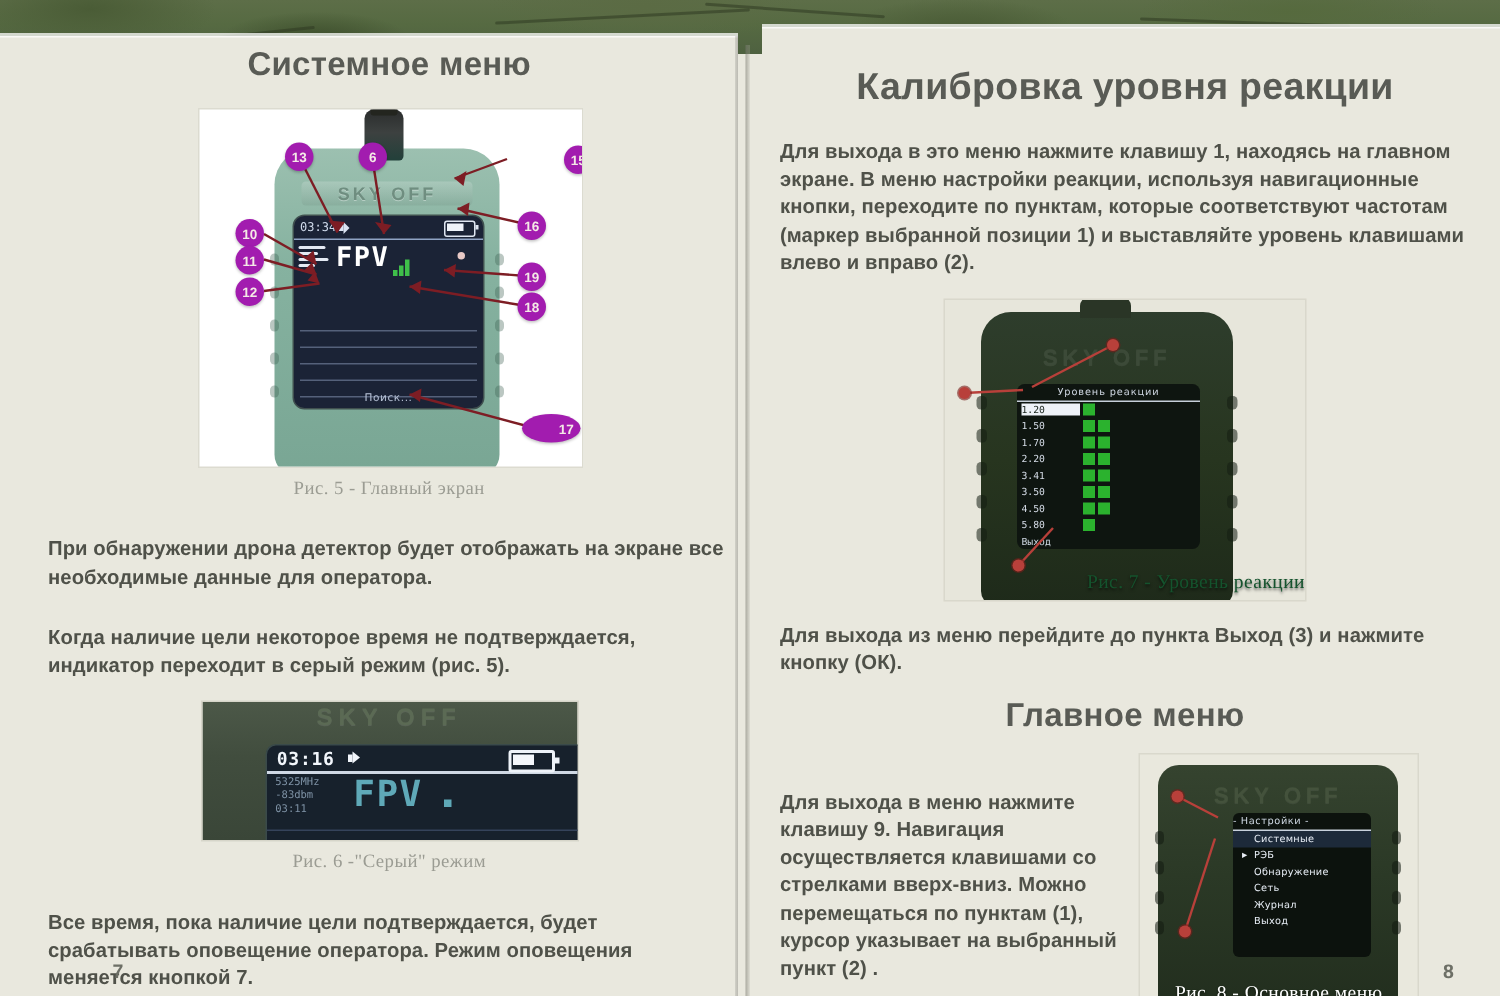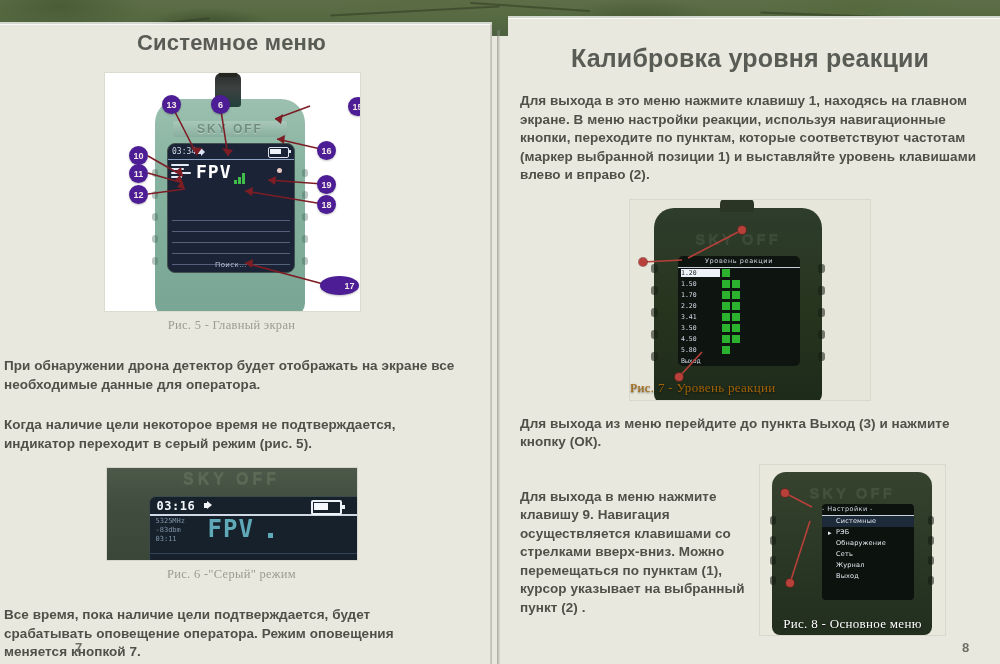--- a/index.html
+++ b/index.html
@@ -45,21 +45,21 @@
     position:absolute;left:497px;top:30px;width:3px;height:634px;
     background:linear-gradient(90deg,rgba(120,120,110,.55),rgba(190,190,180,.25));
   }
   .sheet.left .topedge, .sheet.right .topedge{
     position:absolute;left:0;right:0;top:-2px;height:3px;
     background:rgba(255,255,255,.75);
   }
 
   
   .col{position:absolute;}
-  .col.left{left:4px;top:30px;width:455px;}
+  .col.left{left:32px;top:30px;width:455px;}
   .col.right{left:520px;top:26px;width:460px;}
 
   h1.sect{
     margin:0;
     font-size:22px;font-weight:bold;color:#595b55;
     text-align:center;letter-spacing:.2px;
     font-family:"Liberation Sans", sans-serif;
   }
   h1.sect.big{font-size:25px;}
 
@@ -156,21 +156,21 @@
   .scr5-rows{position:absolute;left:0;right:0;top:76px;bottom:0;}
   .scr5-rows i{position:absolute;left:4px;right:4px;height:1px;background:#55617a;}
   .scr5-search{
     position:absolute;left:0;right:0;bottom:3px;text-align:center;
     font-family:"DejaVu Sans",sans-serif;font-size:7px;color:#b9c4d8;letter-spacing:.4px;
   }
 
   
   .cal{
     position:absolute;width:19px;height:19px;border-radius:50%;
-    background:#4c1d95;color:#f4e9e6;font-size:9px;font-weight:bold;
+    background:#a21caf;color:#f4e9e6;font-size:9px;font-weight:bold;
     display:flex;align-items:center;justify-content:center;
     font-family:"Liberation Sans",sans-serif;z-index:5;
     box-shadow:0 1px 2px rgba(0,0,0,.25);
   }
   .leader{position:absolute;z-index:4;pointer-events:none;}
 
   
   .fig6{
     position:relative;width:250px;height:92px;margin:14px auto 0 auto;
     background:linear-gradient(180deg,#4c5848 0%,#414d3e 40%,#3a4638 100%);
@@ -250,22 +250,22 @@
   .s7cells i{width:8px;height:8px;background:#2bb22e;display:block;}
   .s7exit{
     position:relative;height:11px;padding-left:3px;
     font-family:"DejaVu Sans Mono",monospace;font-size:6.5px;color:#cdd6e1;line-height:11px;
   }
   .cal-dot{
     position:absolute;width:8px;height:8px;border-radius:50%;background:#b8403a;z-index:6;
     box-shadow:0 0 0 1px rgba(120,30,26,.6);
   }
   .fig7cap{
-    position:absolute;left:0;right:0;bottom:4px;text-align:left;
-    font-family:"Liberation Serif",serif;font-size:13px;color:#a16207;
+    position:absolute;left:0;right:0;bottom:4px;text-align:right;
+    font-family:"Liberation Serif",serif;font-size:13px;color:#14532d;
     letter-spacing:.3px;z-index:7;text-shadow:0 1px 2px rgba(0,0,0,.6);
   }
 
   
   .fig8{
     position:relative;width:185px;height:170px;margin:0;
     background:#e9e8dd;border:1px solid #d9d8cc;overflow:hidden;
   }
   .dev8{
     position:absolute;left:12px;top:7px;width:160px;height:163px;
@@ -544,20 +544,21 @@
         <div class="cal-dot" style="left:108px;top:26px;"></div>
         <div class="cal-dot" style="left:9px;top:58px;"></div>
         <div class="cal-dot" style="left:45px;top:173px;"></div>
 
         <div class="fig7cap">Рис. 7 - Уровень реакции</div>
       </div>
     </div>
 
     <p class="body" style="margin-top:14px;">Для выхода из меню перейдите до пункта Выход (3) и нажмите кнопку (ОК).</p>
 
+    <h1 class="sect" style="margin-top:12px;">Главное меню</h1>
 
     <div class="rightblock">
       <div class="txt">
         <p class="body">Для выхода в меню нажмите клавишу 9. Навигация осуществляется клавишами со стрелками вверх-вниз. Можно перемещаться по пунктам (1), курсор указывает на выбранный пункт (2) .</p>
       </div>
 
       <div class="fig8">
         <div class="dev8">
           <div class="brand">SKY OFF</div>
           <div class="ridge" style="left:-2px;top:44px;"></div>

